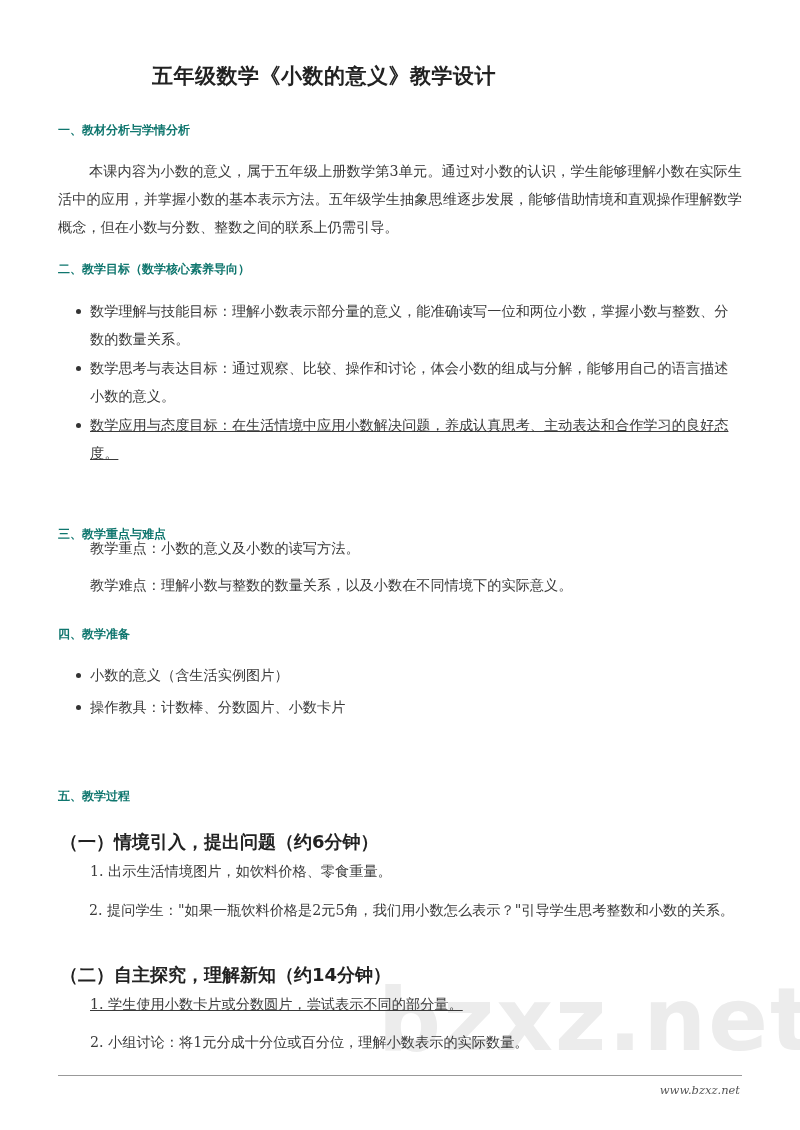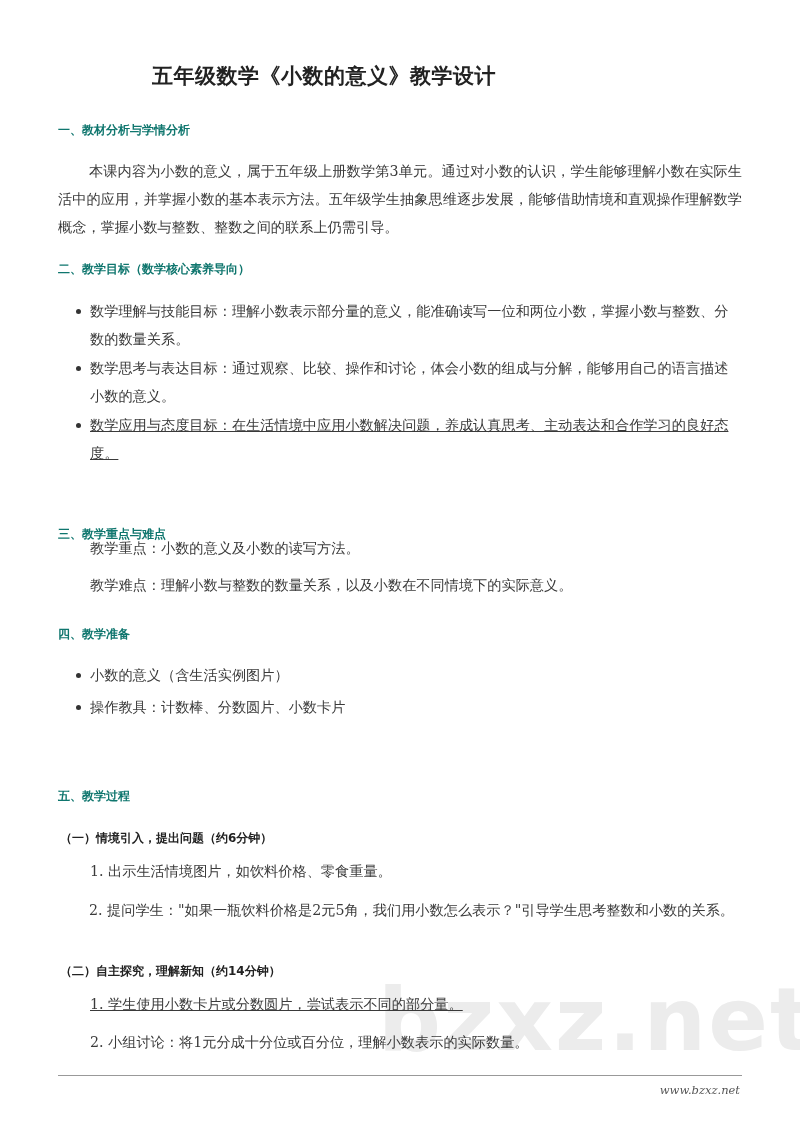--- a/index.html
+++ b/index.html
@@ -13,21 +13,21 @@
     position: absolute; left: 0; width: 648px; top: 62px;
     text-align: center; font-family: "DejaVu Sans", sans-serif;
     font-weight: bold; font-size: 21px; color: #222222; letter-spacing: 0.5px;
   }
   .h1 {
     position: absolute; left: 58px; font-family: "DejaVu Sans", sans-serif;
     font-weight: bold; font-size: 12px; color: #0f766e;
   }
   .h2 {
     position: absolute; left: 60px; font-family: "DejaVu Sans", sans-serif;
-    font-weight: bold; font-size: 12px; color: #222222;
+    font-weight: bold; font-size: 18px; color: #222222;
   }
   .para {
     position: absolute; left: 58px; width: 684px;
     font-size: 14.2px; line-height: 28px; color: #3a3a3a;
     text-indent: 31px; text-align: justify;
   }
   .line {
     position: absolute; left: 90px; font-size: 14.2px; color: #3a3a3a; white-space: nowrap;
   }
   .bullet {
@@ -58,21 +58,21 @@
 </head>
 <body>
 
 <div class="page">
 
   <div class="watermark">bzxz.net</div>
 
   <div class="title fg">五年级数学《小数的意义》教学设计</div>
 
   <div class="h1 fg" style="top:122px;">一、教材分析与学情分析</div>
-  <div class="para fg" style="top:157px;">本课内容为小数的意义，属于五年级上册数学第3单元。通过对小数的认识，学生能够理解小数在实际生活中的应用，并掌握小数的基本表示方法。五年级学生抽象思维逐步发展，能够借助情境和直观操作理解数学概念，掌握小数与整数、整数之间的联系上仍需引导。</div>
+  <div class="para fg" style="top:157px;">本课内容为小数的意义，属于五年级上册数学第3单元。通过对小数的认识，学生能够理解小数在实际生活中的应用，并掌握小数的基本表示方法。五年级学生抽象思维逐步发展，能够借助情境和直观操作理解数学概念，但在小数与分数、整数之间的联系上仍需引导。</div>
 
   <div class="h1 fg" style="top:261px;">二、教学目标（数学核心素养导向）</div>
   <div class="bullet fg" style="top:297px;">
     <span class="dot"></span>
     <span>数学理解与技能目标：理解小数表示部分量的意义，能准确读写一位和两位小数，掌握小数与整数、分数的数量关系。</span>
   </div>
   <div class="bullet fg" style="top:354px;">
     <span class="dot"></span>
     <span>数学思考与表达目标：通过观察、比较、操作和讨论，体会小数的组成与分解，能够用自己的语言描述小数的意义。</span>
   </div>

